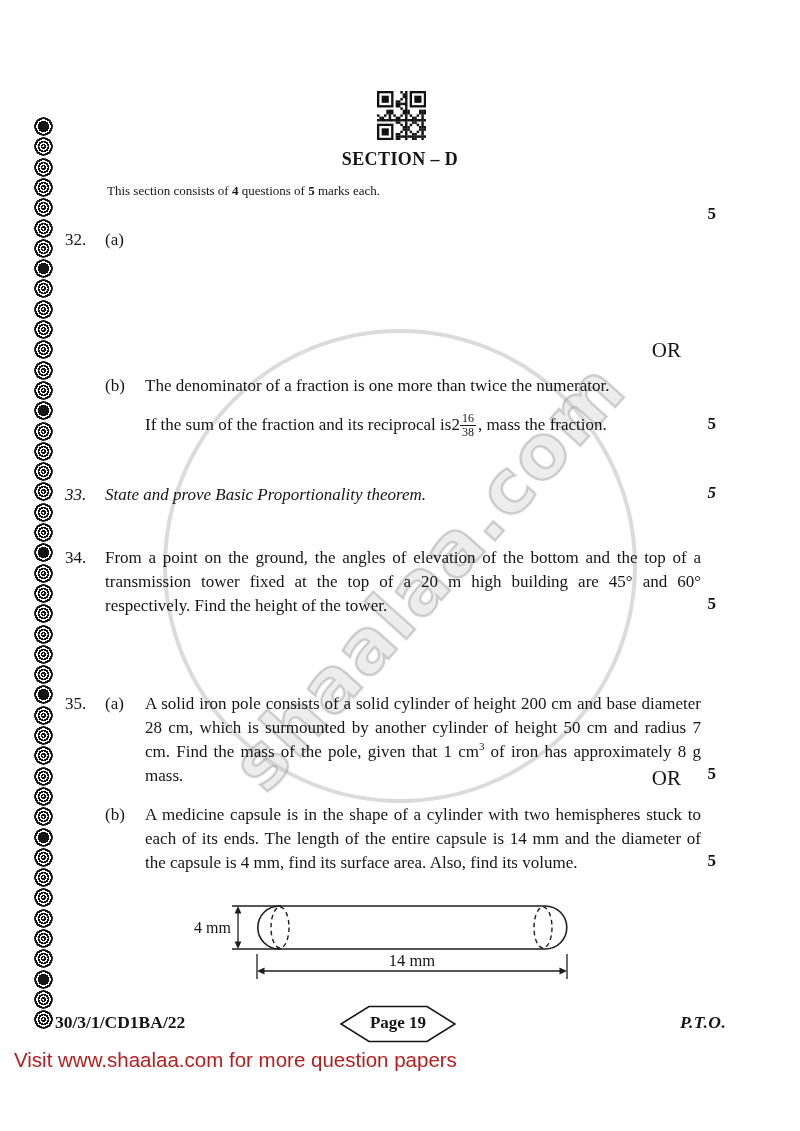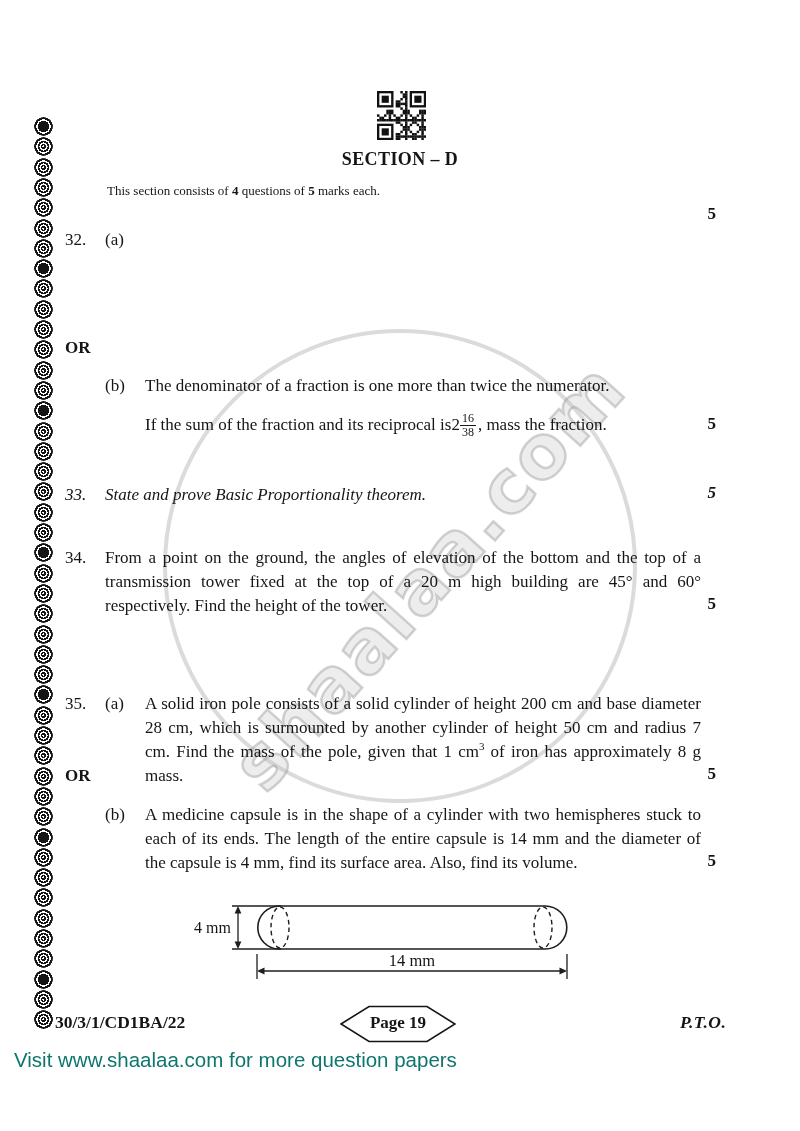--- a/index.html
+++ b/index.html
@@ -28,42 +28,42 @@
   .bind-dot{background:radial-gradient(circle,#151515 0 5.7px,#ffffff 5.7px 7.1px,#151515 7.1px 9.3px,#ffffff 9.3px);}
   
   .content{position:relative;z-index:1;}
   .qr{position:absolute;left:377px;top:91px;width:49px;height:49px;}
   .section-title{
     position:absolute;left:0;top:149px;width:800px;text-align:center;
     font-weight:700;font-size:18px;letter-spacing:0.4px;
   }
   .intro{position:absolute;left:107px;top:183px;font-size:13px;}
   .b{font-weight:700;}
-  .or{position:absolute;left:65px;width:616px;text-align:left;font-weight:700;font-size:17px;}
+  .or{position:absolute;left:65px;width:616px;text-align:right;font-weight:400;font-size:21px;}
   .q{position:absolute;left:65px;width:651px;font-size:17px;line-height:24px;}
   .q .num{position:absolute;left:0;top:0;}
   .q .sub{position:absolute;left:40px;top:0;}
   .q .body{margin-left:80px;width:556px;text-align:justify;}
   .q .body-wide{margin-left:40px;width:596px;text-align:justify;}
   .q .marks{position:absolute;right:0;bottom:2px;font-weight:700;}
   .q sup{font-size:11px;line-height:0;}
   .frac-line{display:flex;align-items:center;margin-left:80px;width:556px;margin-top:4px;height:46px;}
   .frac{display:inline-block;text-align:center;vertical-align:middle;font-size:12px;line-height:1.05;margin:0 2px 0 0;}
   .frac .nu{display:block;padding:0 2px;}
   .frac .de{display:block;border-top:1.3px solid #151515;padding:0 2px;}
   .marks-frac{position:absolute;right:0;bottom:12px;font-weight:700;}
   
   .figure{position:absolute;left:185px;top:896px;width:400px;height:90px;}
   
   .paper-code{position:absolute;left:55px;top:1012px;font-weight:700;font-size:17.5px;}
   .hex{position:absolute;left:340px;top:1005px;width:116px;height:38px;}
   .page-badge{position:absolute;left:340px;top:1013px;width:116px;text-align:center;font-weight:700;font-size:17px;}
   .pto{position:absolute;left:680px;top:1012px;font-weight:700;font-style:italic;font-size:17.5px;letter-spacing:0.5px;}
   .caption{
-    position:absolute;left:14px;top:1048px;font-size:20.5px;color:#0f766e;
+    position:absolute;left:14px;top:1048px;font-size:20.5px;color:#b91c1c;
     font-family:"Liberation Sans","DejaVu Sans",sans-serif;
   }
 </style>
 </head>
 <body>
 
 <div class="page">
 
   <div class="wm-circle"></div>
   <div class="wm-text">shaalaa.com</div>

